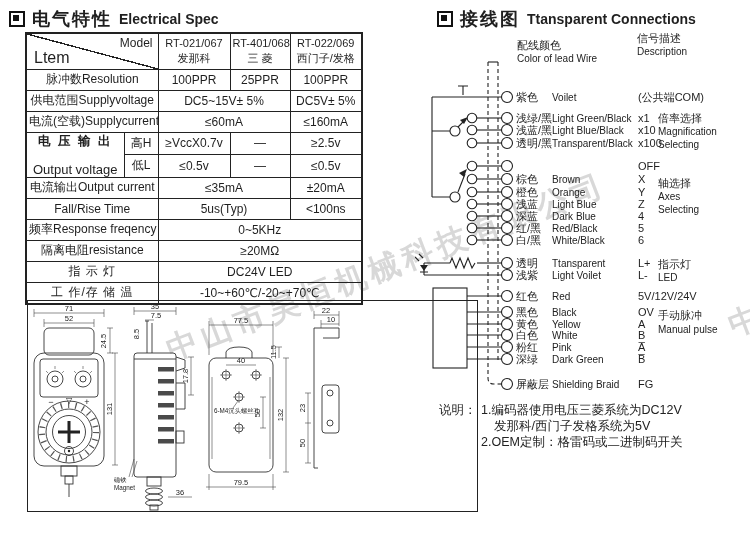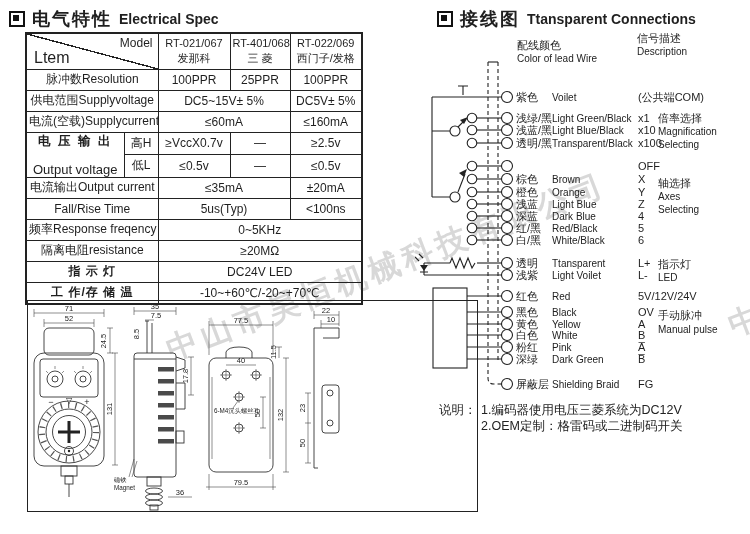--- a/index.html
+++ b/index.html
@@ -18,21 +18,21 @@
   .t-en{font-size:14px;font-weight:bold;}
   
   table.spec{position:absolute;left:25px;top:32px;width:336px;border-collapse:collapse;table-layout:fixed;
              border:2px solid #222;}
   table.spec td{border:1px solid #222;padding:0 2px;font-size:12px;text-align:center;vertical-align:middle;
                 overflow:hidden;white-space:nowrap;}
   table.spec tr{height:21px;}
   table.spec tr.h{height:36px;}
   table.spec tr.s{height:20px;}
   td.lab{text-align:left;padding-left:5px;font-size:11.5px;}
-  td.labc{text-align:center;font-weight:bold;font-size:12px;letter-spacing:1px;}
+  td.labc{text-align:center;font-weight:normal;font-size:12px;letter-spacing:1px;}
   td.diag{position:relative;padding:0;
     background:linear-gradient(to top right,transparent calc(50% - .7px),#222 calc(50% - .7px),#222 calc(50% + .7px),transparent calc(50% + .7px));}
   .model{position:absolute;top:2px;right:5px;font-size:12px;}
   .item{position:absolute;bottom:2px;left:7px;font-size:16px;}
   .hcell div{font-size:11px;line-height:15px;}
   .cn2{font-size:12.5px;font-weight:bold;letter-spacing:2px;}
   .en2{font-size:13px;margin-top:12px;}
   
   .draw-box{position:absolute;left:27px;top:300px;width:449px;height:210px;border:1.5px solid #222;}
   .draw-box svg{display:block;}
@@ -467,17 +467,18 @@
     </div>
     <div class="hdr" style="left:222px;top:32px;">
       <div>信号描述</div>
       <div class="en">Description</div>
     </div>
 
     <div class="notes">
       <div class="nl">说明：</div>
       <div>
         <div>1.编码器使用电压三菱系统为DC12V</div>
+        <div class="ind">发那科/西门子发格系统为5V</div>
         <div>2.OEM定制：格雷码或二进制码开关</div>
       </div>
     </div>
   </div>
 </div>
 
 </body></html>

